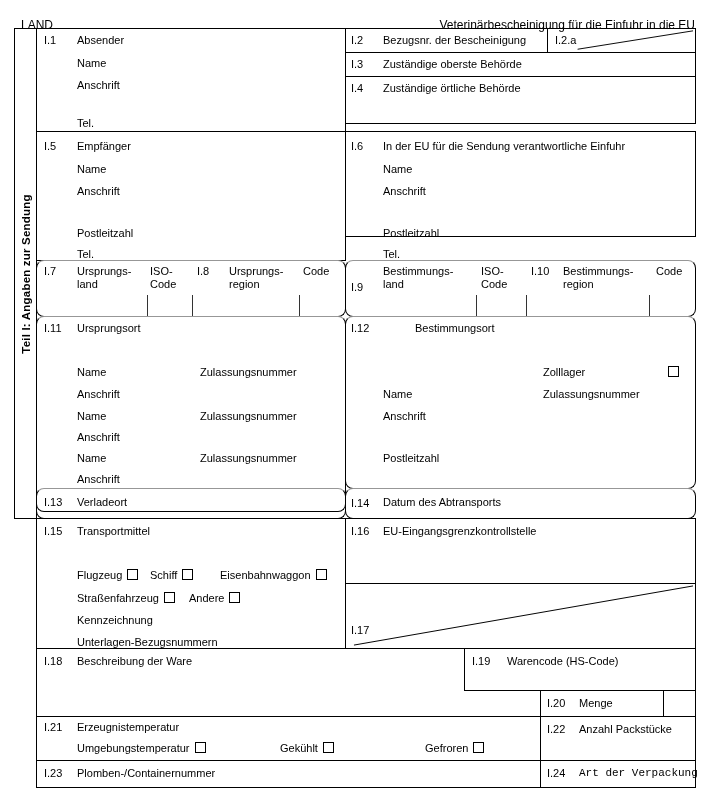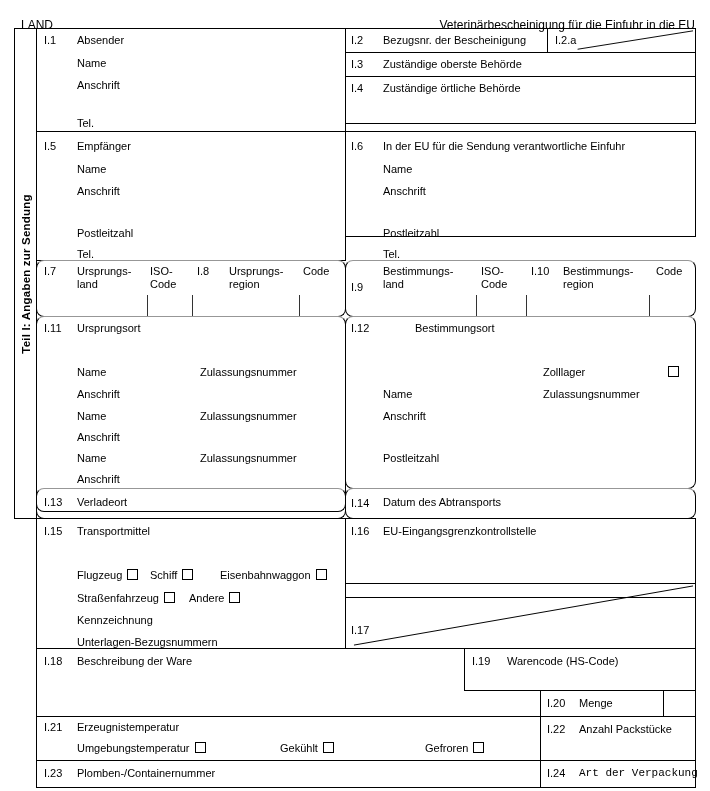--- a/index.html
+++ b/index.html
@@ -148,21 +148,21 @@
     <span class="t" style="left:40px;top:6px;">Transportmittel</span>
     <span class="t" style="left:40px;top:50px;"><span>Flugzeug</span><span class="cb"></span></span>
     <span class="t" style="left:113px;top:50px;"><span>Schiff</span><span class="cb"></span></span>
     <span class="t" style="left:183px;top:50px;"><span>Eisenbahnwaggon</span><span class="cb"></span></span>
     <span class="t" style="left:40px;top:73px;"><span>Straßenfahrzeug</span><span class="cb"></span></span>
     <span class="t" style="left:152px;top:73px;"><span>Andere</span><span class="cb"></span></span>
     <span class="t" style="left:40px;top:95px;">Kennzeichnung</span>
     <span class="t" style="left:40px;top:117px;">Unterlagen-Bezugsnummern</span>
   </div>
 
-  <div class="cell" style="left:345px;top:518px;width:351px;height:80px;padding-left:47px;">
+  <div class="cell" style="left:345px;top:518px;width:351px;height:66px;padding-left:47px;">
     <span class="t" style="left:5px;top:6px;">I.16</span>
     <span class="t" style="left:37px;top:6px;">EU-Eingangsgrenzkontrollstelle</span>
   </div>
 
   <div class="cell" style="left:345px;top:583px;width:351px;height:66px;">
     <span class="t" style="left:5px;top:8px;margin-top:32px;">I.17</span>
     <svg class="diag" viewBox="0 0 351 66" preserveAspectRatio="none">
       <line x1="8" y1="63" x2="349" y2="2" stroke="#000" stroke-width="1"></line>
     </svg>
   </div>

